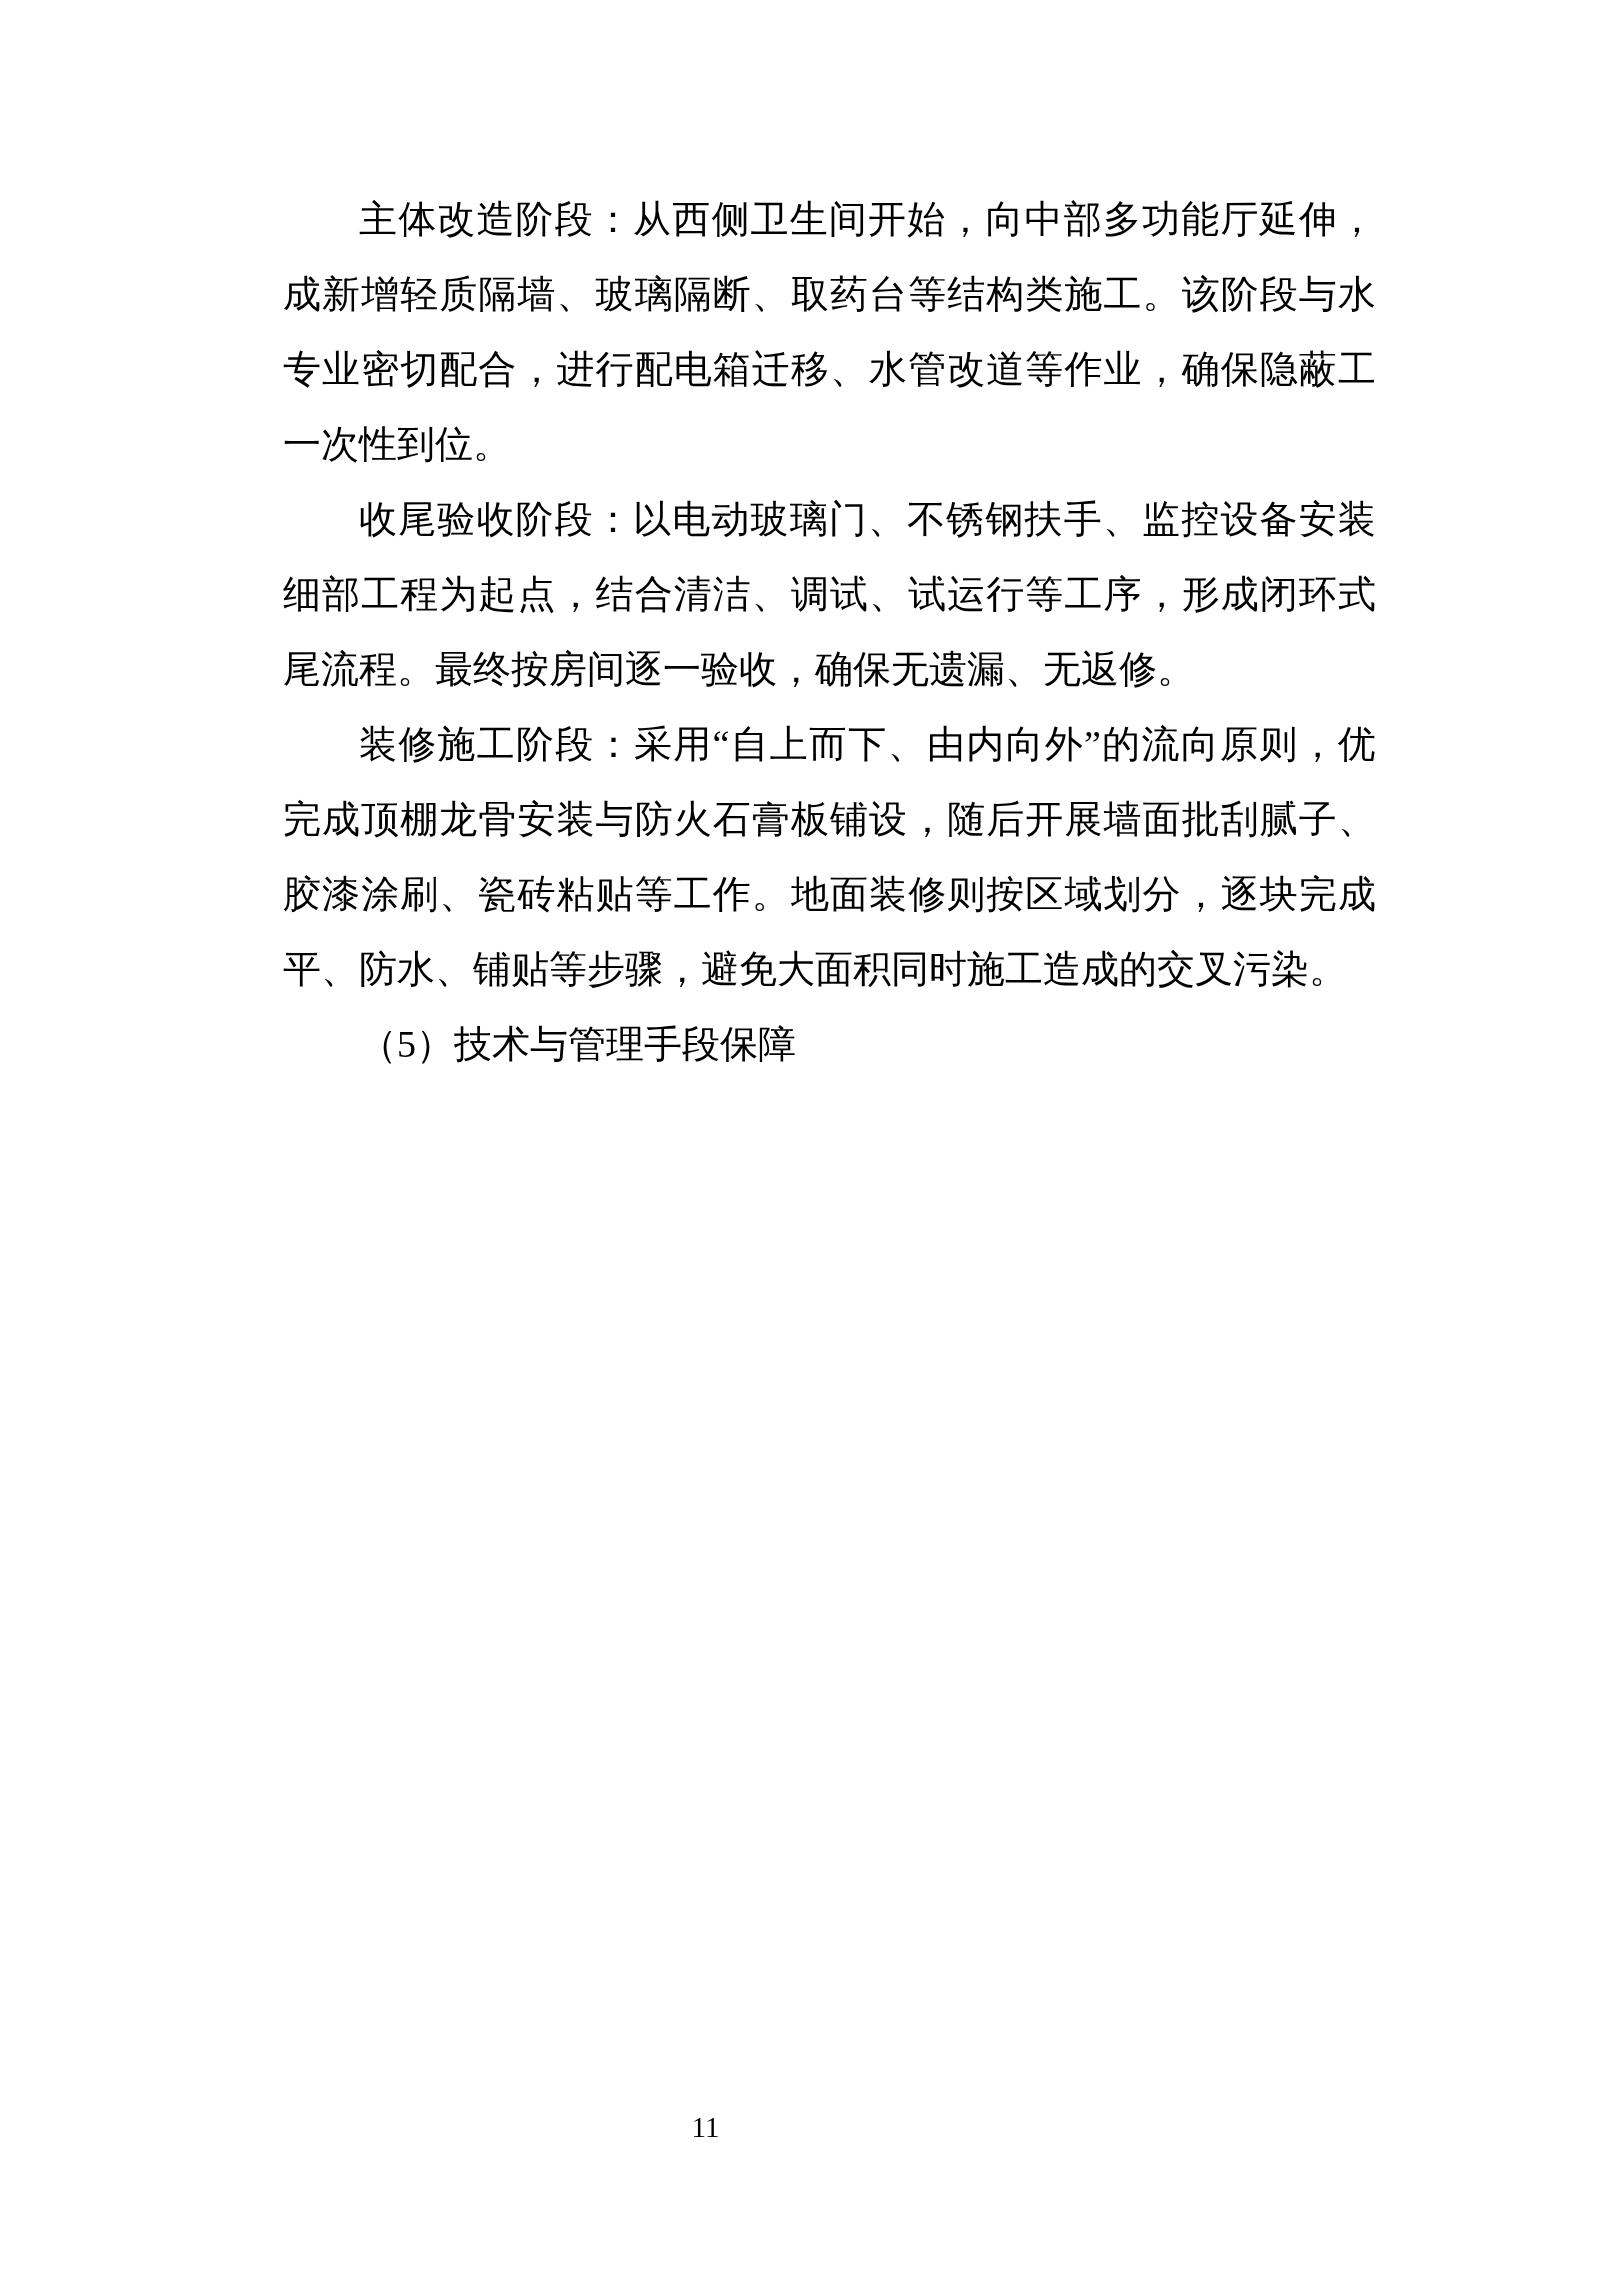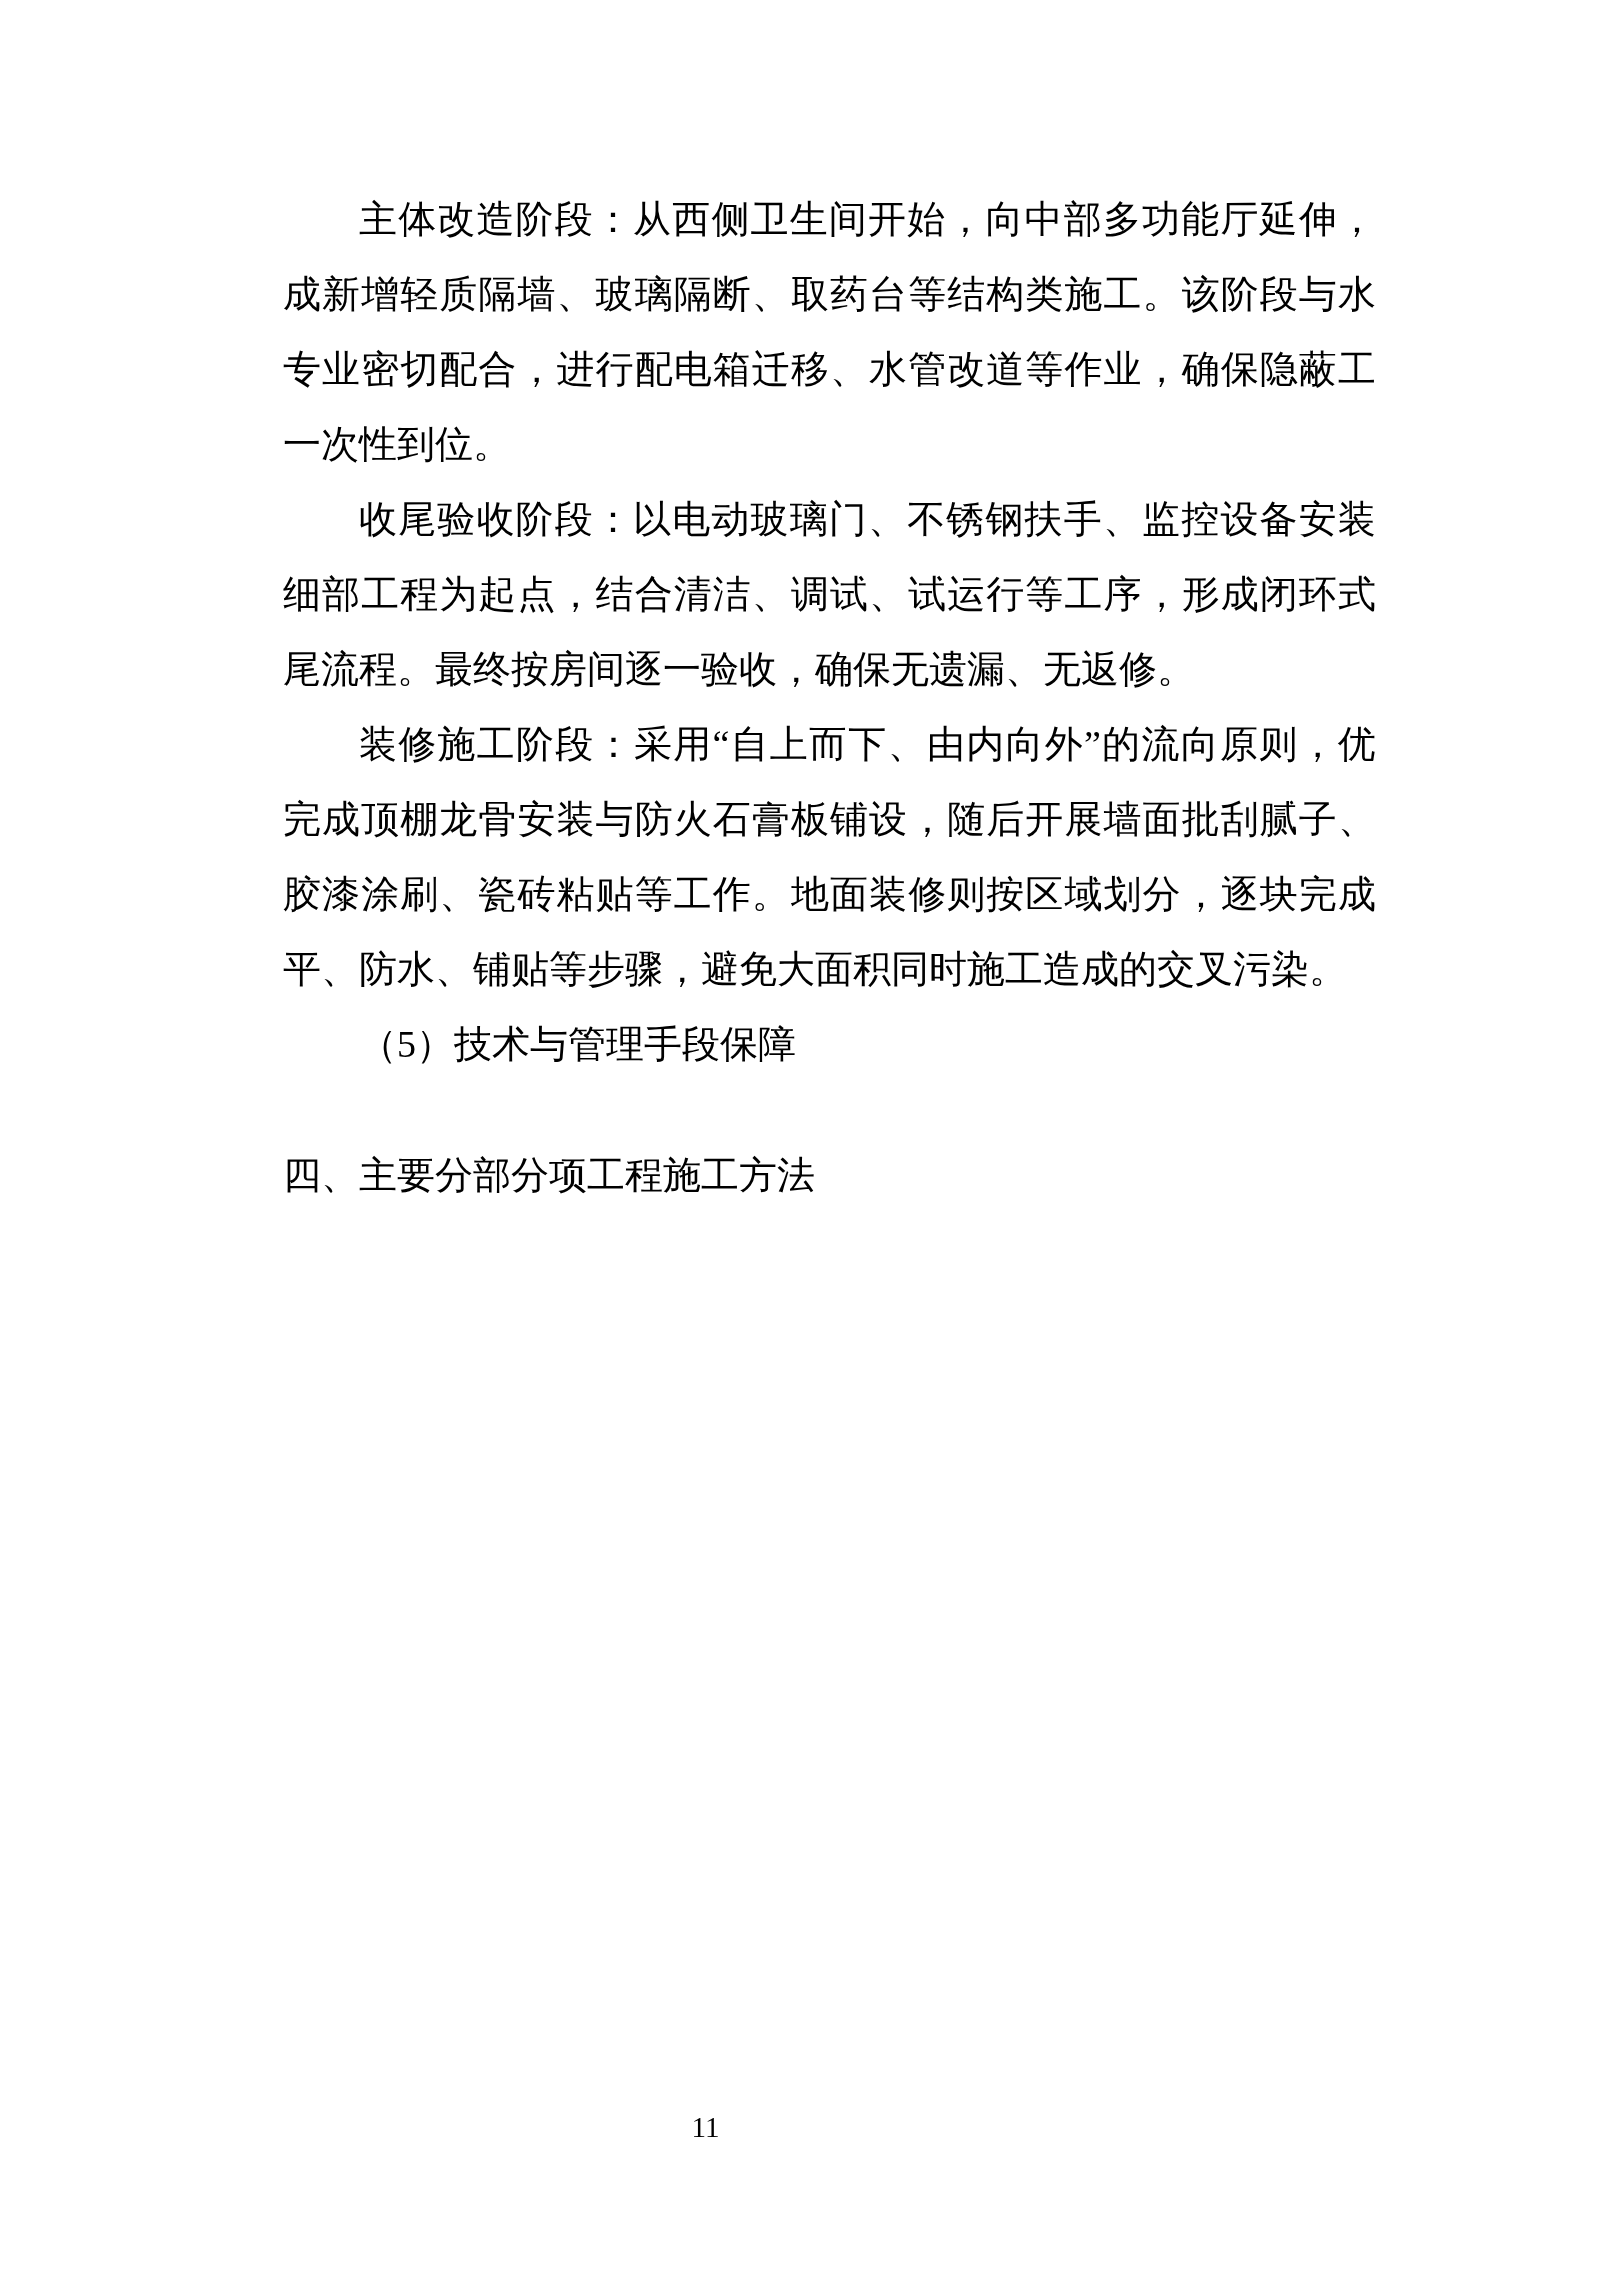--- a/index.html
+++ b/index.html
@@ -55,17 +55,16 @@
 </style>
 </head>
 <body>
 
 <div class="page">
   <div class="content">
     <p class="para">主体改造阶段：从西侧卫生间开始，向中部多功能厅延伸，完成新增轻质隔墙、玻璃隔断、取药台等结构类施工。该阶段与水电专业密切配合，进行配电箱迁移、水管改道等作业，确保隐蔽工程一次性到位。</p>
     <p class="para">收尾验收阶段：以电动玻璃门、不锈钢扶手、监控设备安装等细部工程为起点，结合清洁、调试、试运行等工序，形成闭环式收尾流程。最终按房间逐一验收，确保无遗漏、无返修。</p>
     <p class="para">装修施工阶段：采用“自上而下、由内向外”的流向原则，优先完成顶棚龙骨安装与防火石膏板铺设，随后开展墙面批刮腻子、乳胶漆涂刷、瓷砖粘贴等工作。地面装修则按区域划分，逐块完成找平、防水、铺贴等步骤，避免大面积同时施工造成的交叉污染。</p>
     <p class="para">（5）技术与管理手段保障</p>
-    <p class="heading">四、主要分部分项工程施工方法</p>
   </div>
   <div class="page-number">11</div>
 </div>
 
 
 </body></html>

